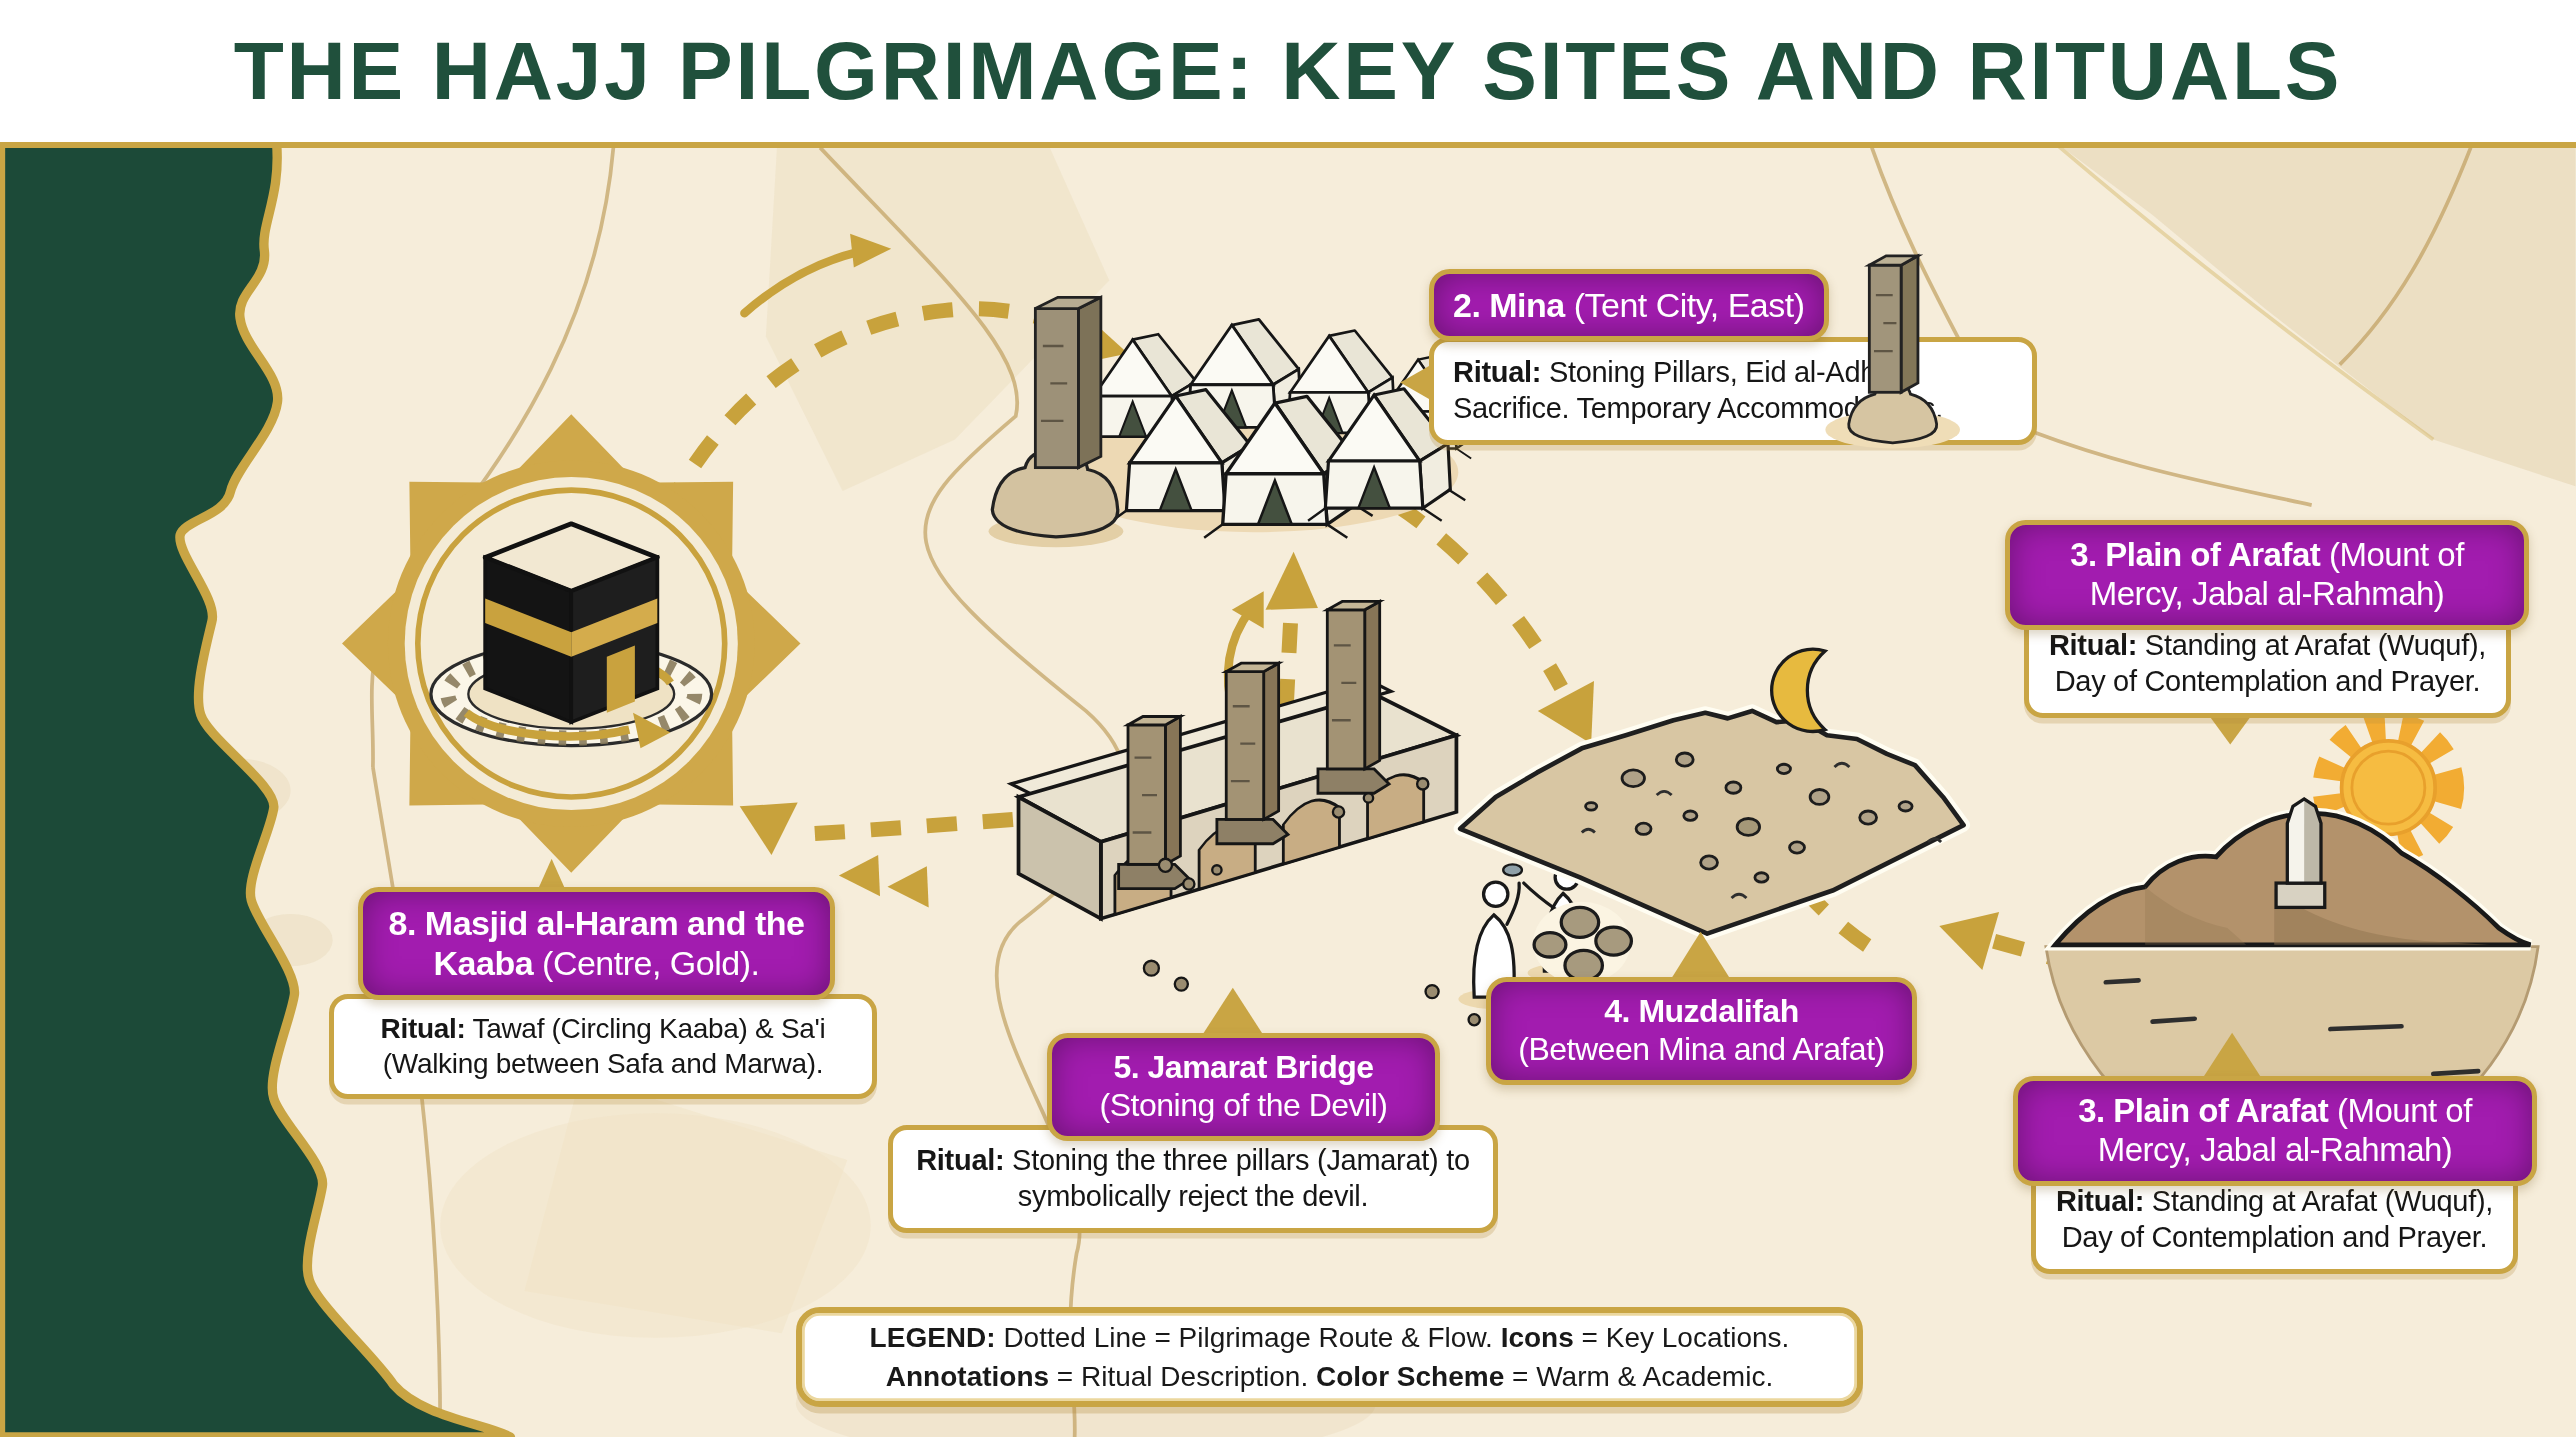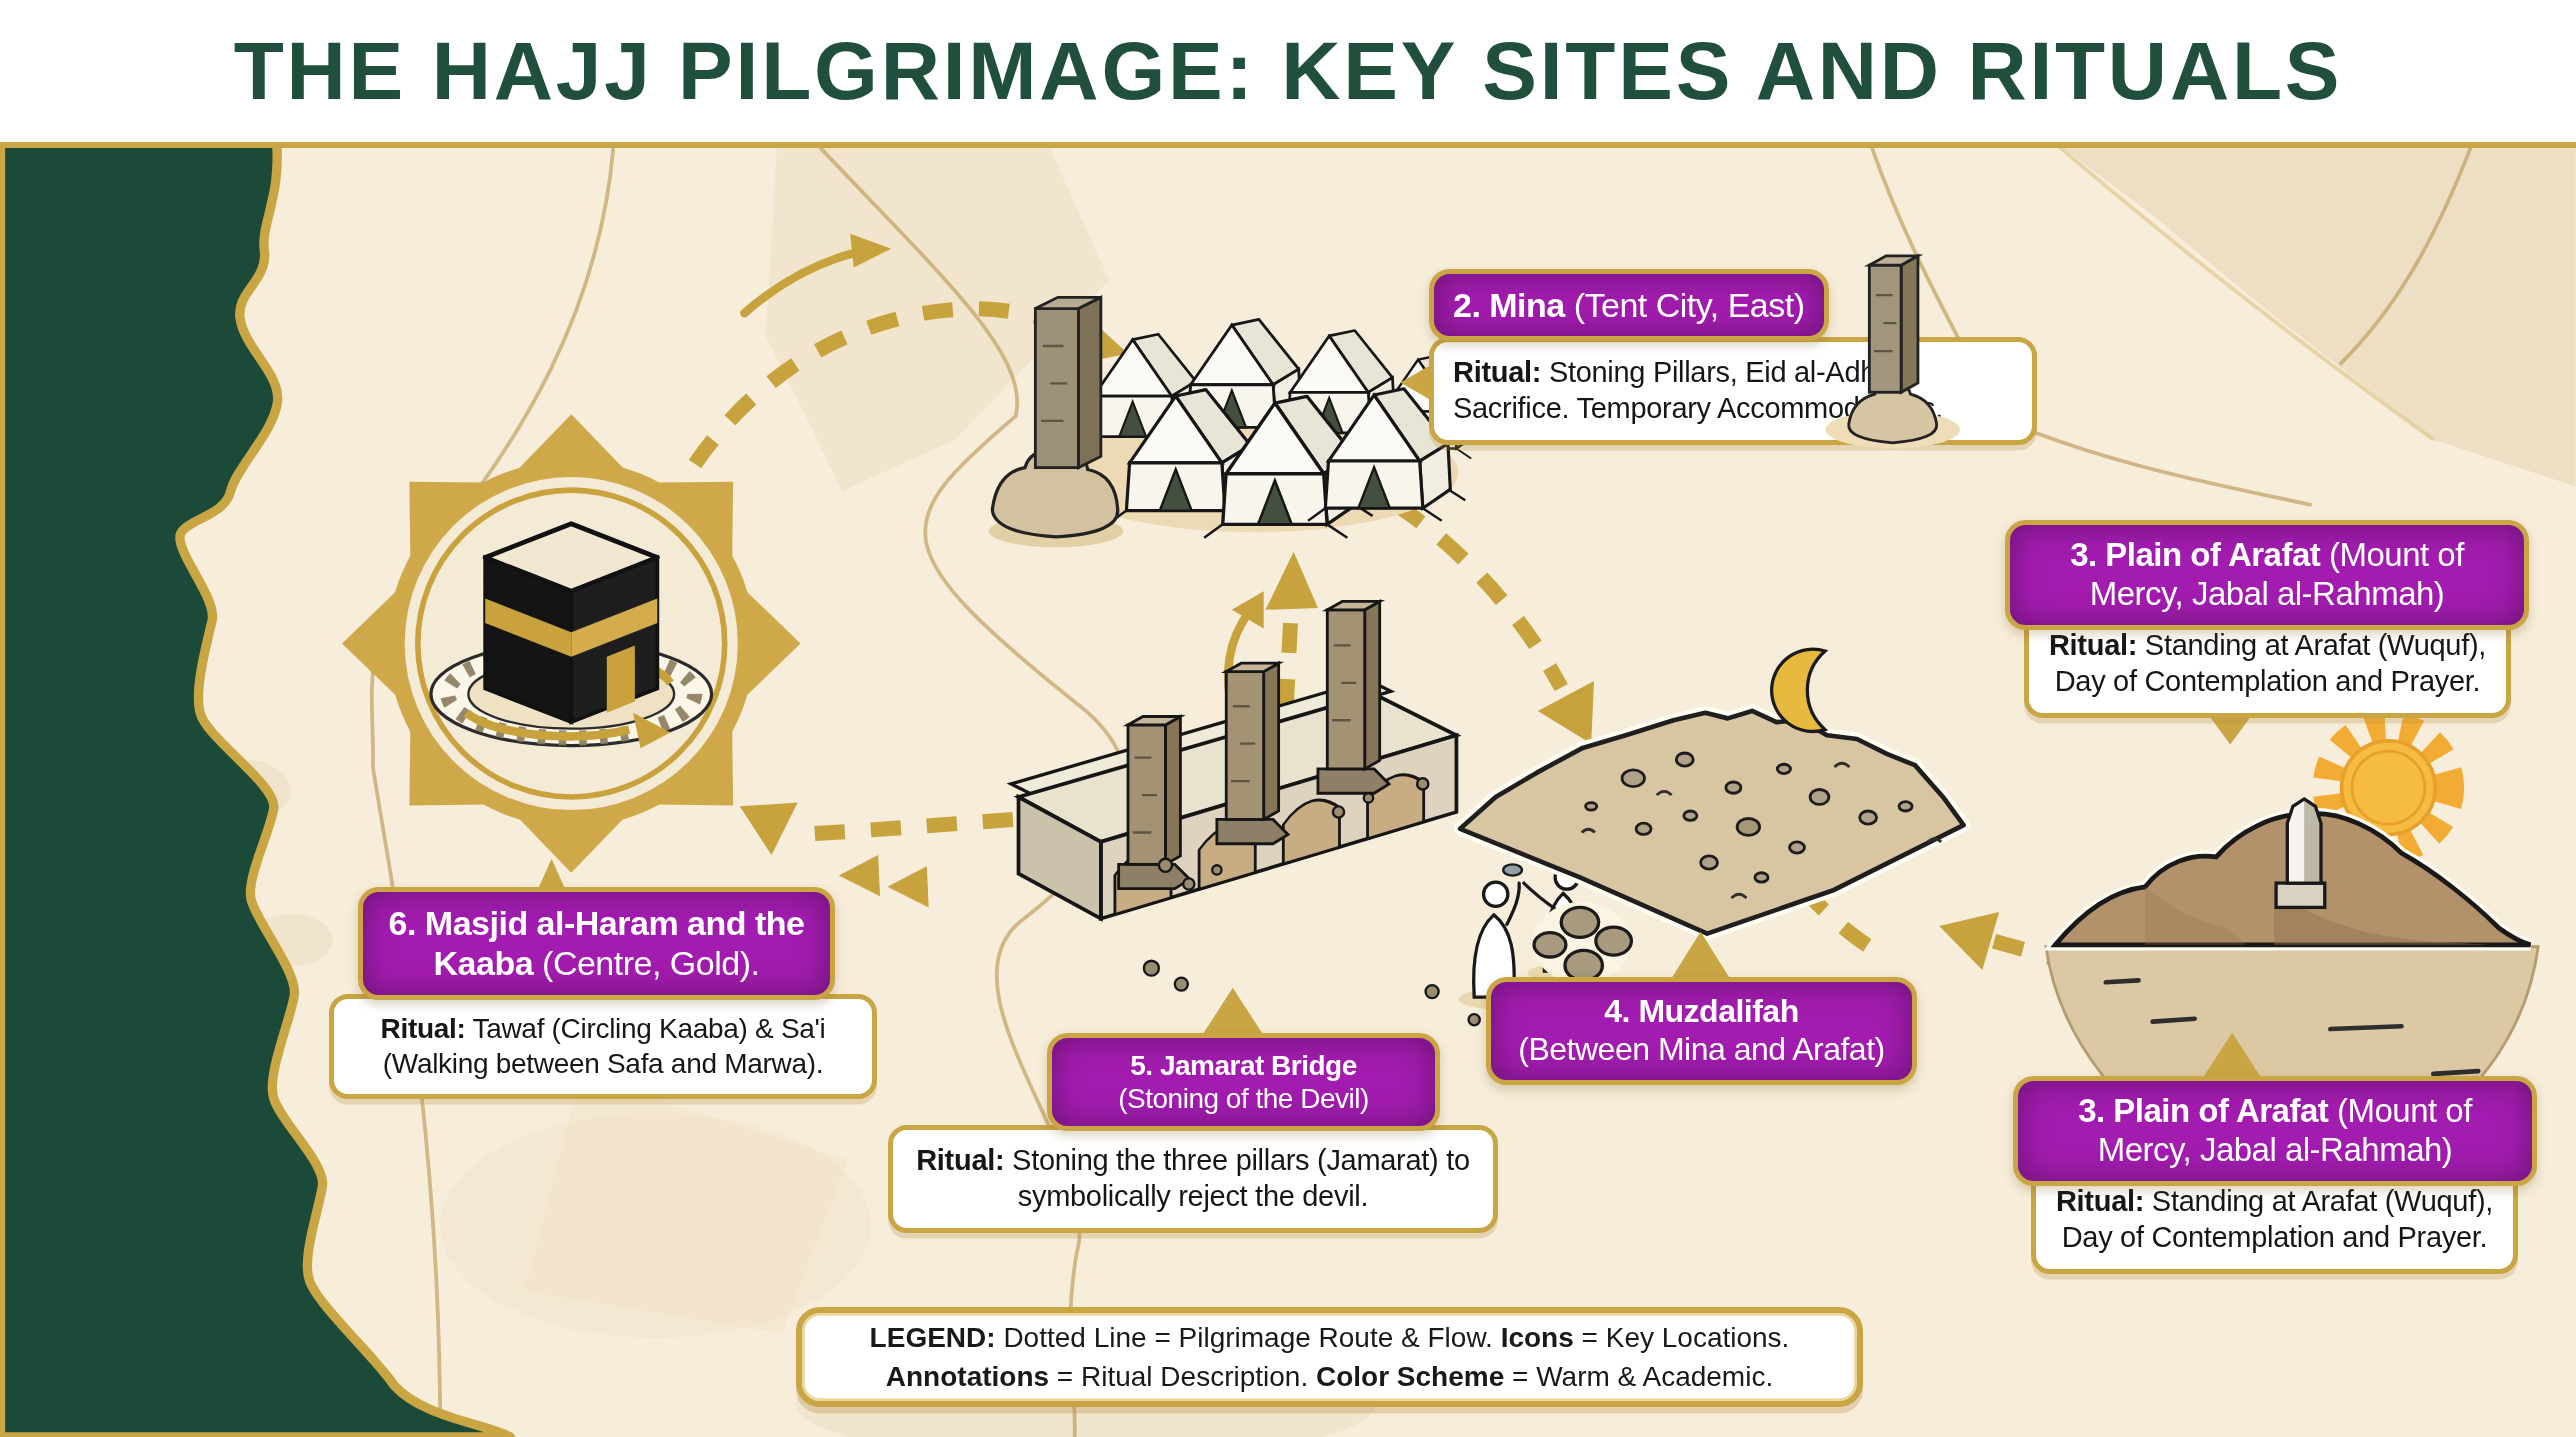--- a/index.html
+++ b/index.html
@@ -306,21 +306,21 @@
         <polygon points="1536,386 1536,432 1496,409"></polygon>
         <polygon points="2348,748 2418,748 2383,796"></polygon>
         <polygon points="1782,1052 1852,1052 1817,996"></polygon>
         <polygon points="1282,1110 1352,1110 1317,1056"></polygon>
         <polygon points="2350,1158 2420,1158 2385,1104"></polygon>
       </g>
     </svg>
   </div>
 
   <div class="site-label" style="left:358px;top:887px;width:477px;">
-    <span class="t-bold">6. Masjid al-Haram and the Kaaba</span><span class="t-rest"> (Centre, Gold).</span>
+    <span class="t-bold">8. Masjid al-Haram and the Kaaba</span><span class="t-rest"> (Centre, Gold).</span>
   </div>
   <div class="ritual-box" style="left:329px;top:994px;width:548px;font-size:28px;">
     <span class="r-label">Ritual:</span><span> Tawaf (Circling Kaaba) &amp; Sa'i (Walking between Safa and Marwa).</span>
   </div>
 
   <div class="site-label nowrap" style="left:1429px;top:269px;">
     <span class="t-bold">2. Mina</span><span class="t-rest"> (Tent City, East)</span>
   </div>
   <div class="ritual-box left" style="left:1429px;top:337px;width:608px;">
     <span class="r-label">Ritual:</span><span> Stoning Pillars, Eid al-Adha Sacrifice. Temporary Accommodations.</span>
@@ -331,21 +331,21 @@
   </div>
   <div class="ritual-box" style="left:2024px;top:610px;width:487px;">
     <span class="r-label">Ritual:</span><span> Standing at Arafat (Wuquf), Day of Contemplation and Prayer.</span>
   </div>
 
   <div class="site-label stacked" style="left:1486px;top:977px;width:431px;font-size:32px;">
     <span class="t-bold">4. Muzdalifah</span>
       <span class="t-rest">(Between Mina and Arafat)</span>
   </div>
 
-  <div class="site-label stacked" style="left:1047px;top:1033px;width:393px;font-size:28px;">
+  <div class="site-label stacked" style="left:1047px;top:1033px;width:393px;font-size:32px;">
     <span class="t-bold">5. Jamarat Bridge</span>
       <span class="t-rest">(Stoning of the Devil)</span>
   </div>
   <div class="ritual-box" style="left:888px;top:1125px;width:610px;">
     <span class="r-label">Ritual:</span><span> Stoning the three pillars (Jamarat) to symbolically reject the devil.</span>
   </div>
 
   <div class="site-label" style="left:2013px;top:1076px;width:524px;font-size:33px;">
     <span class="t-bold">3. Plain of Arafat</span><span class="t-rest"> (Mount of Mercy, Jabal al-Rahmah)</span>
   </div>

